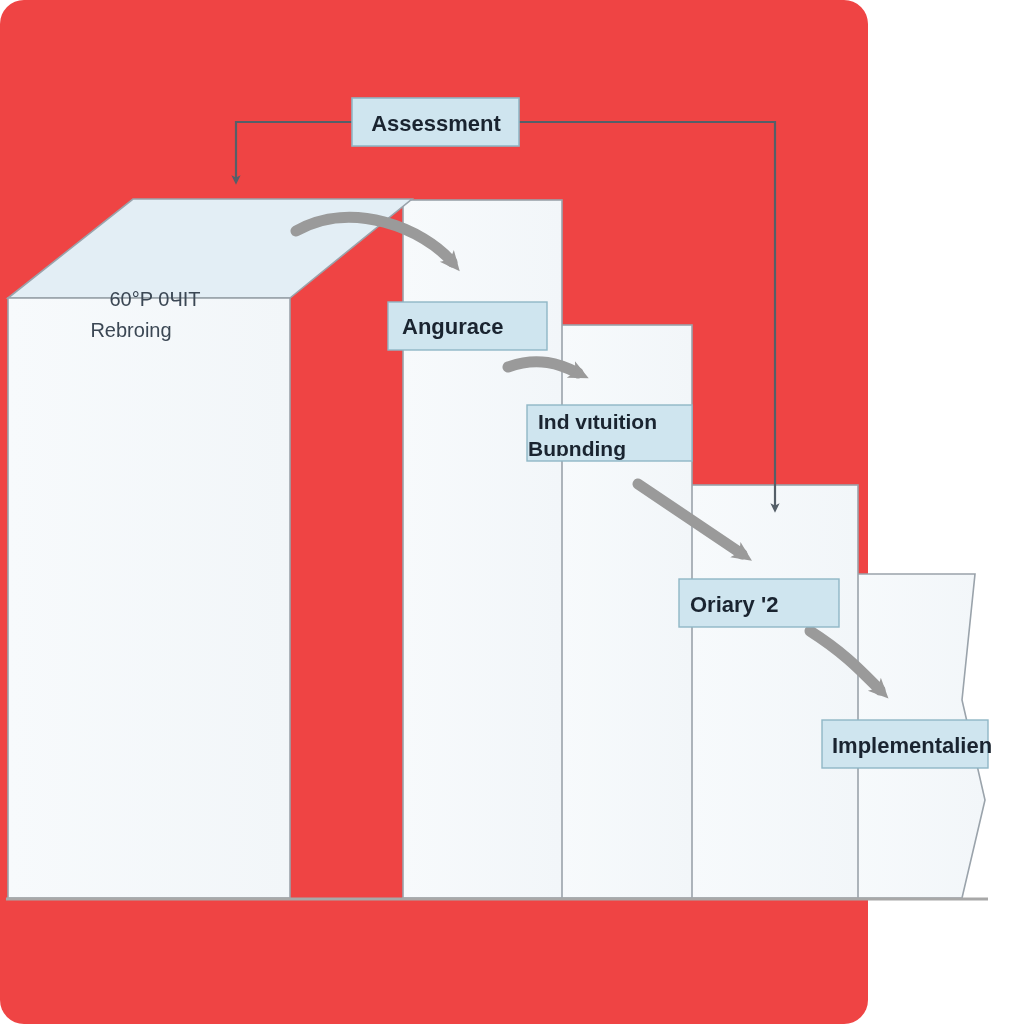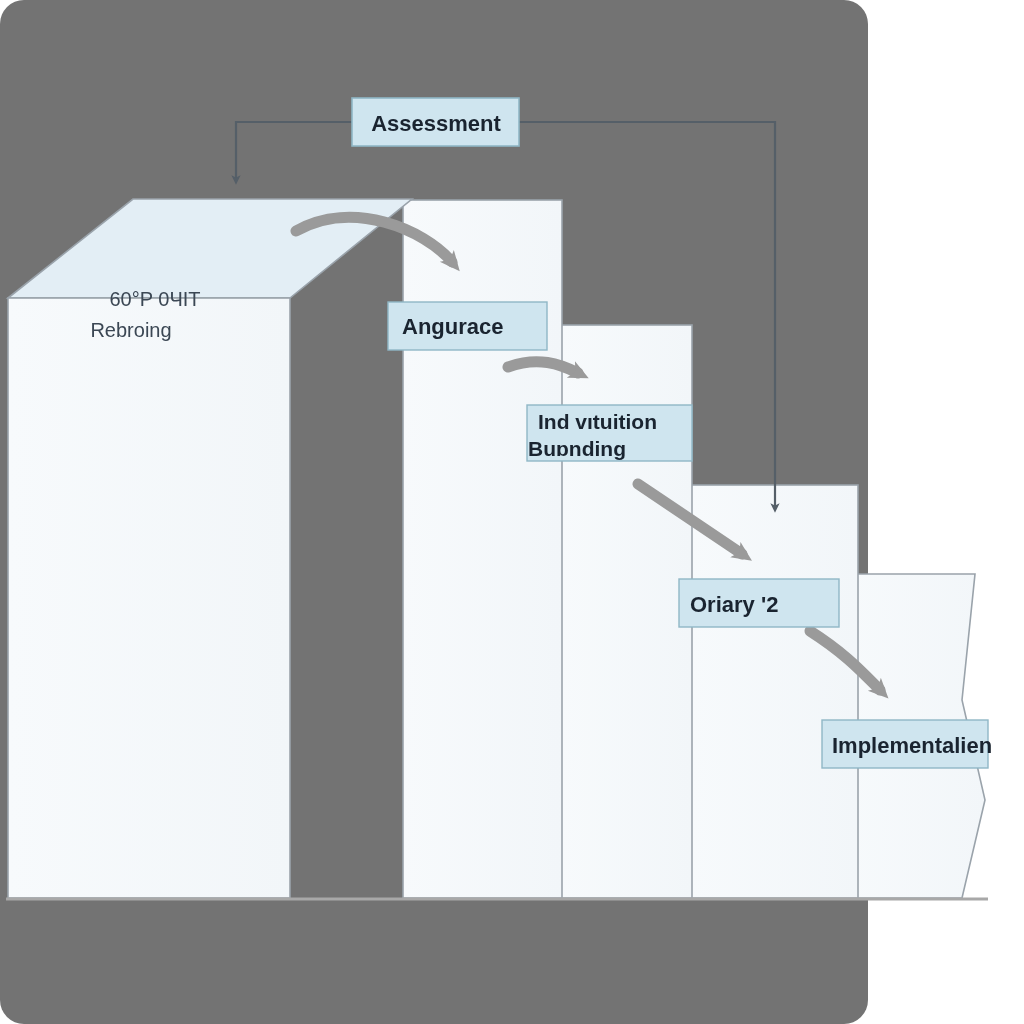--- a/index.html
+++ b/index.html
@@ -11,21 +11,21 @@
   body {
     width: 1024px;
     height: 1024px;
     font-family: "Liberation Sans", "DejaVu Sans", sans-serif;
     overflow: hidden;
   }
   #canvas {
     position: relative;
     width: 868px;
     height: 1024px;
-    background: #737373;
+    background: #ef4444;
     border-radius: 24px;
   }
   #scene {
     position: absolute;
     left: 0;
     top: 0;
     width: 1024px;
     height: 1024px;
   }
   .label-text {

